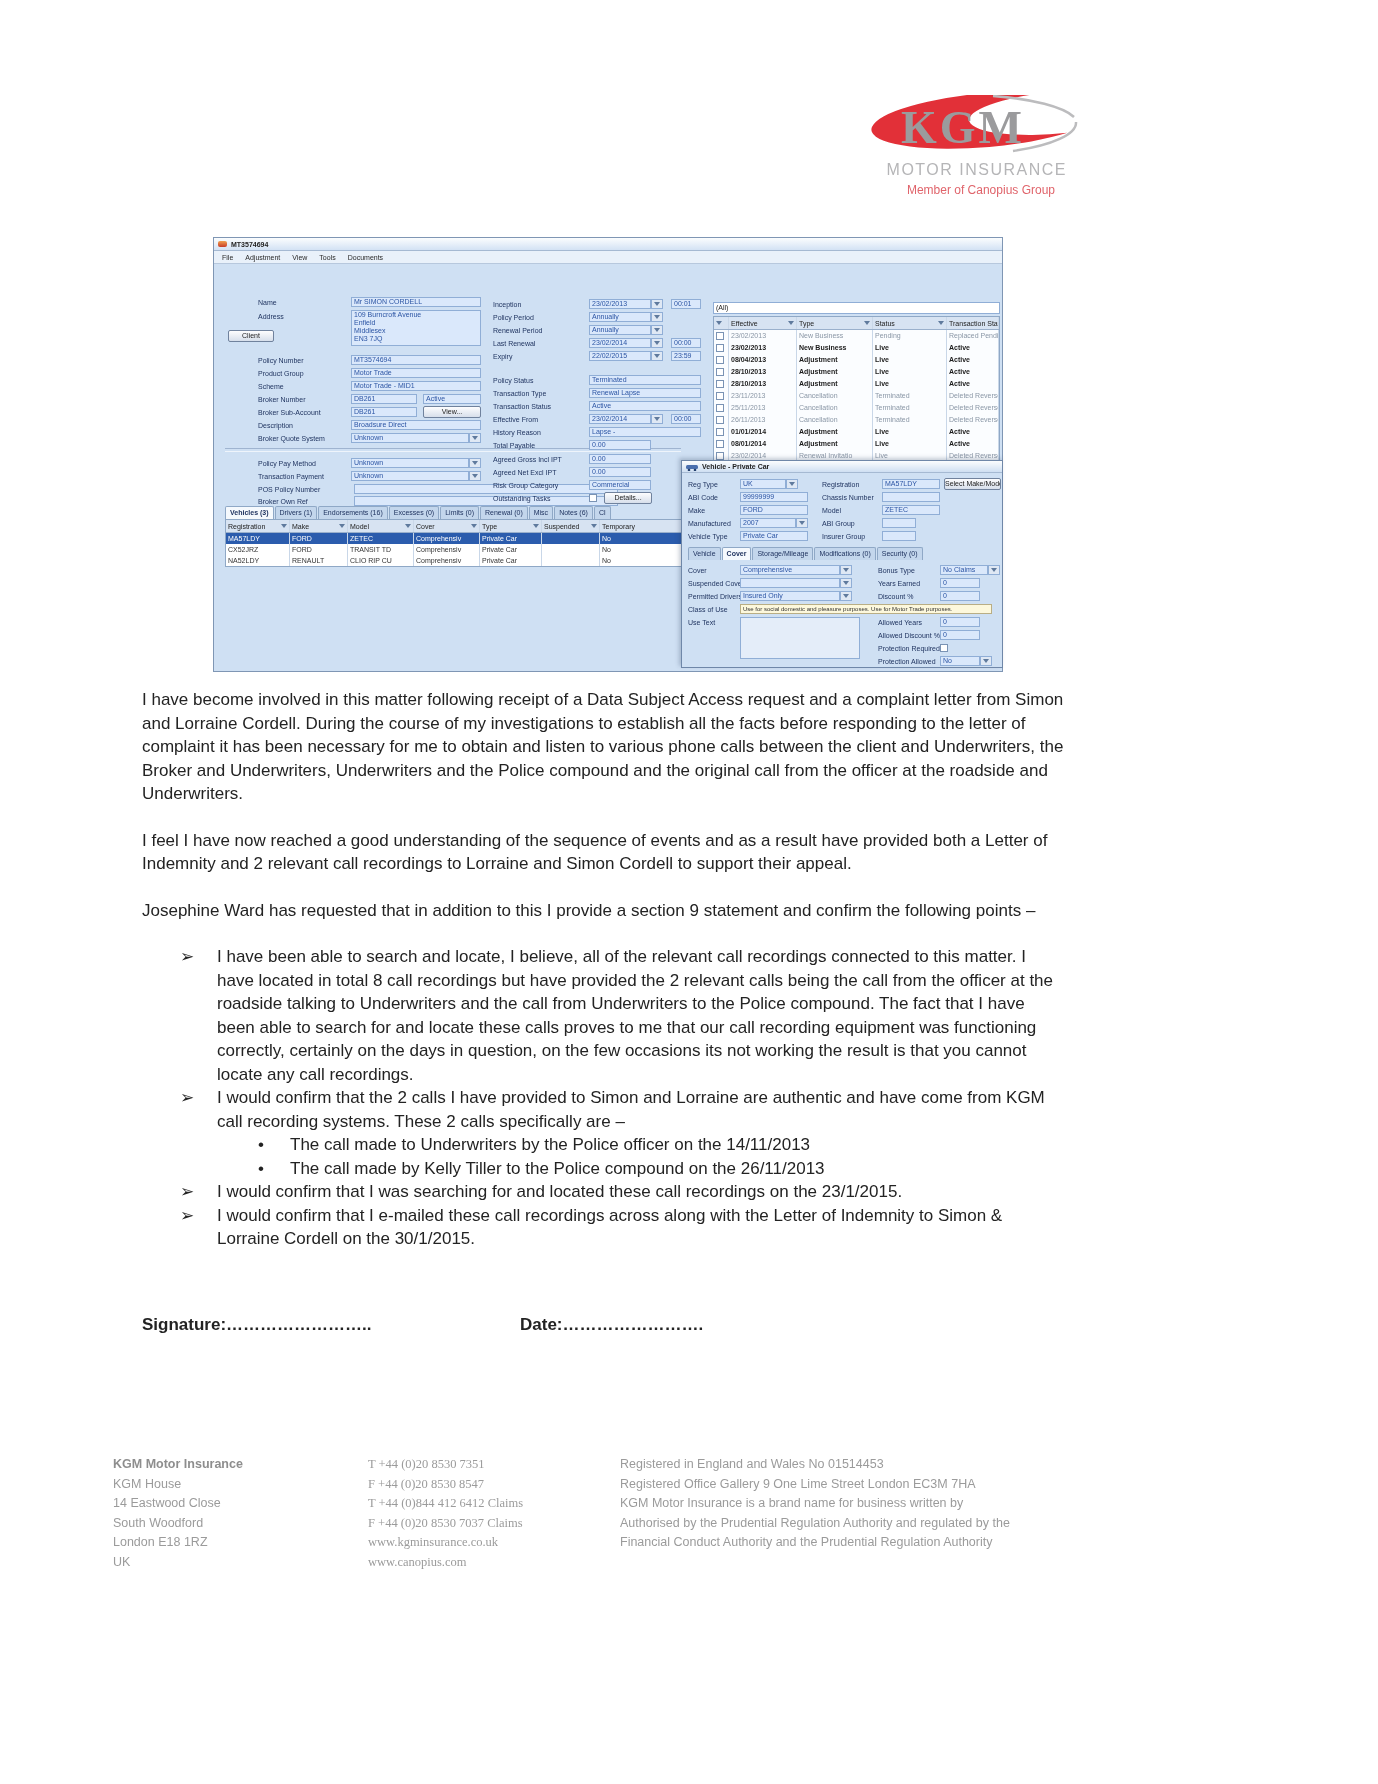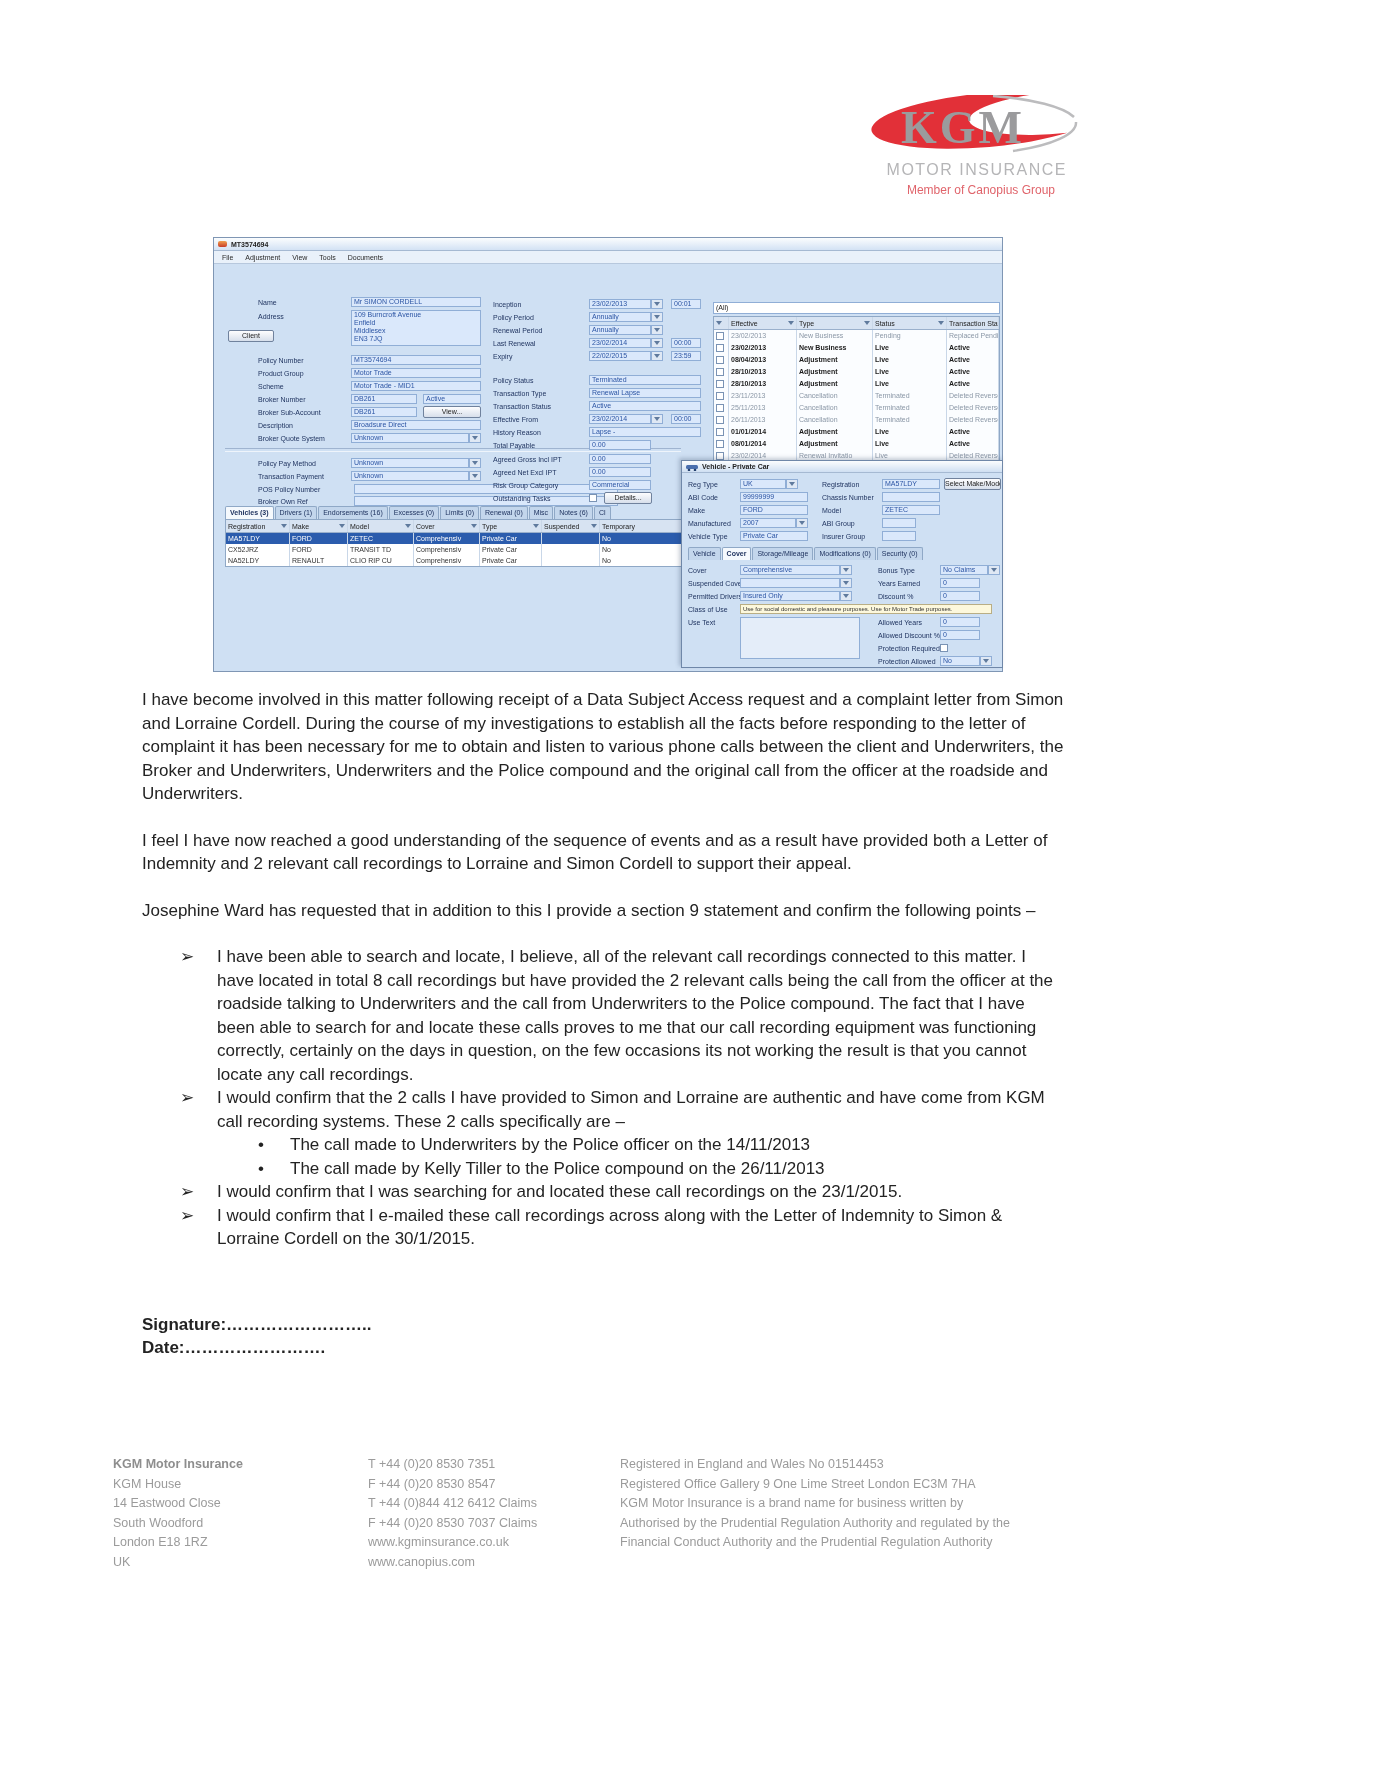--- a/index.html
+++ b/index.html
@@ -90,28 +90,28 @@
 
   
   .letter{position:absolute;left:142px;top:688px;width:925px;
           font-size:17px;line-height:23.5px;color:#232323;}
   .letter p{margin:0 0 23px 0;}
   .bullet{display:flex;padding-left:38px;}
   .bmark{width:37px;flex:none;}
   .btext{flex:1;}
   .subbullet{display:flex;padding-left:116px;}
   .smark{width:32px;flex:none;}
-  .sigrow{margin-top:62px;font-weight:bold;display:flex;flex-direction:column;}
+  .sigrow{margin-top:62px;font-weight:bold;display:flex;}
   .sig1{width:378px;flex:none;}
 
   
   .footer{position:absolute;left:113px;top:1455px;width:1160px;display:flex;
           font-size:12.5px;line-height:19.5px;color:#9b9b9b;}
   .fcol1{width:255px;flex:none;}
-  .fcol2{width:252px;flex:none;}
+  .fcol2{width:252px;flex:none;font-family:Liberation Serif, serif;}
   .fcol3{flex:1;}
   .fbold{font-weight:bold;color:#8e8e8e;}
 </style>
 </head>
 <body>
 
 <div class="page">
 
   <div class="logo">
     <svg width="235" height="64" viewBox="0 0 235 64">

